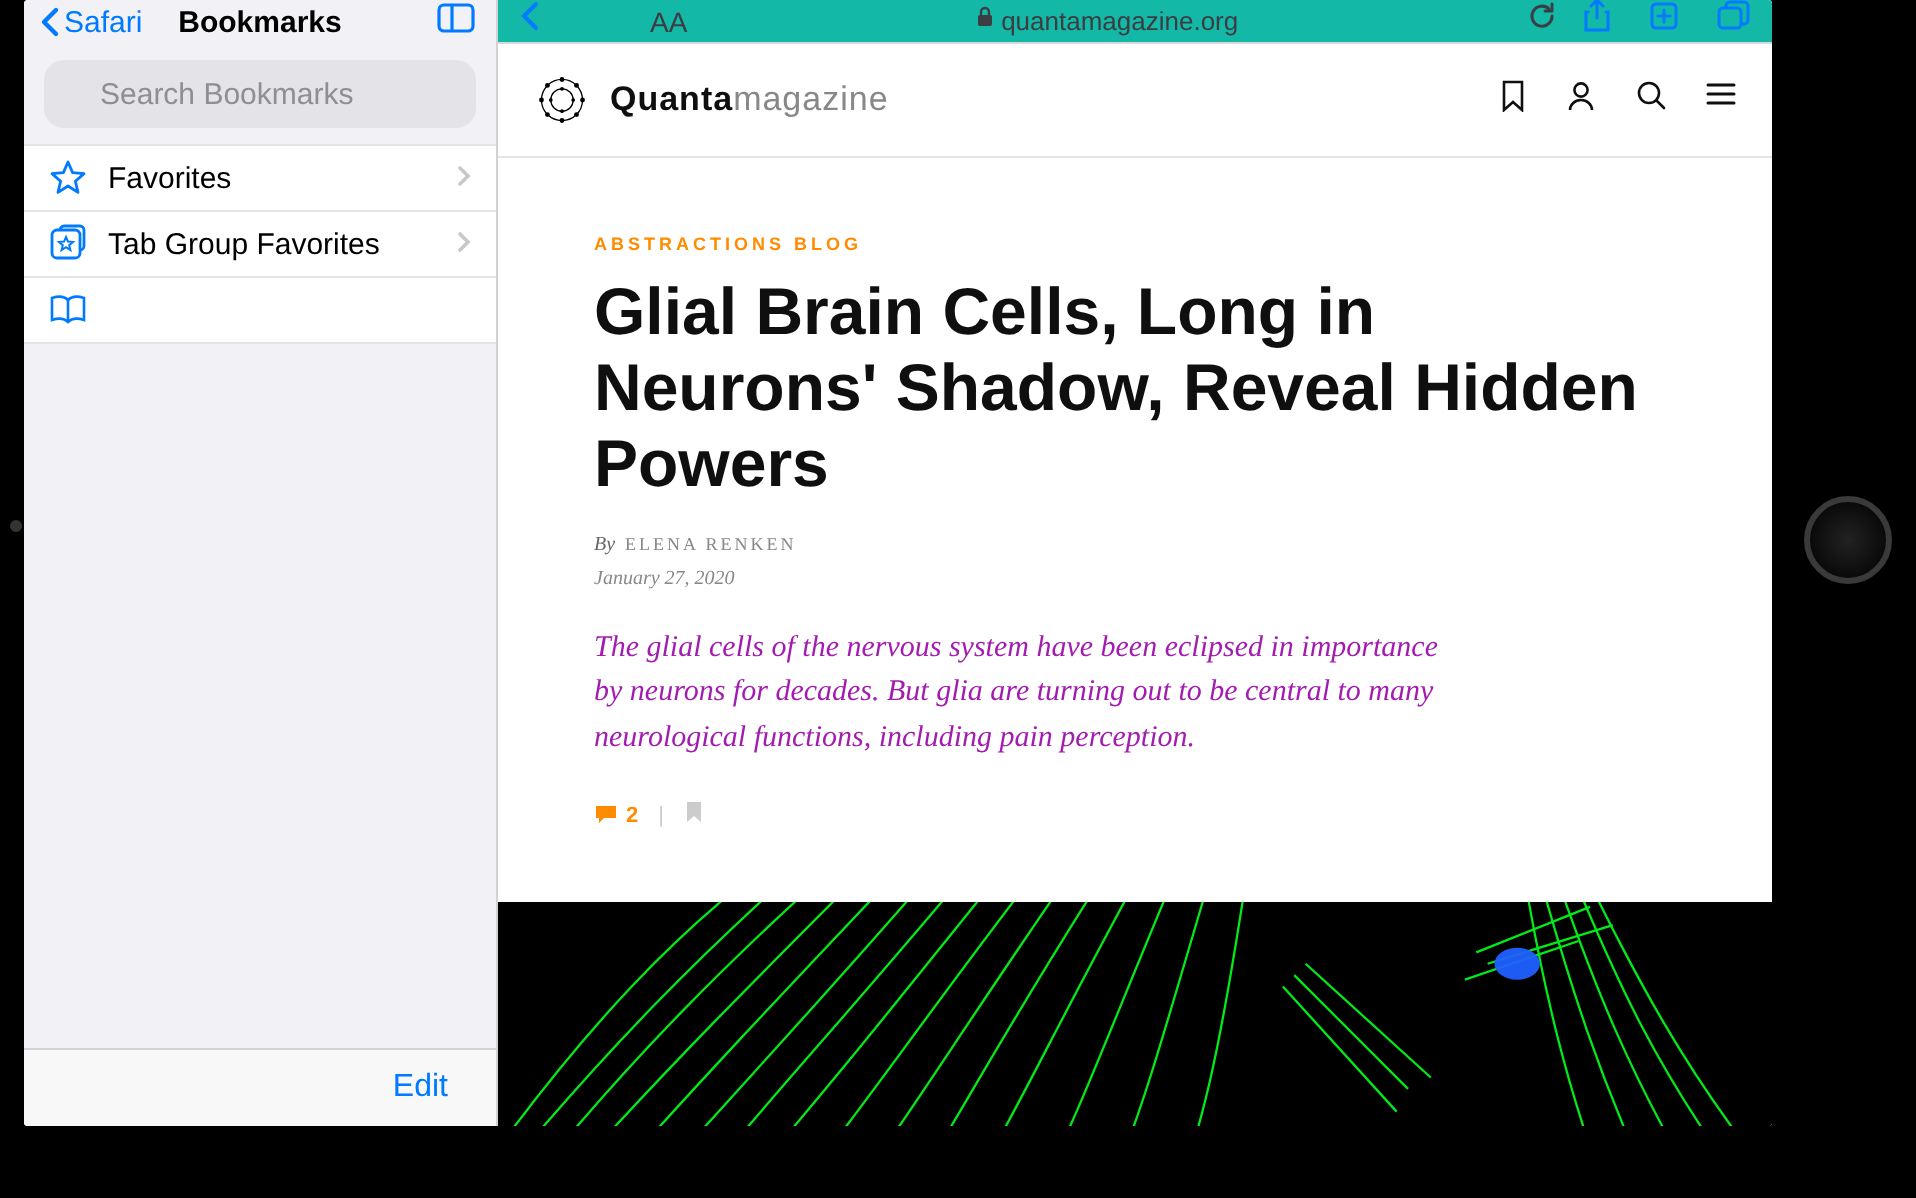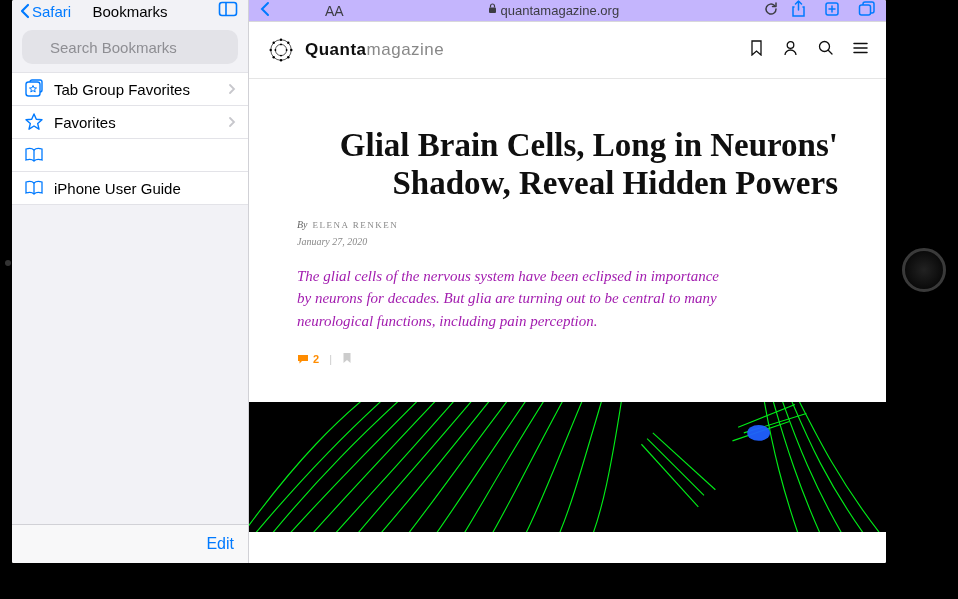--- a/index.html
+++ b/index.html
@@ -62,21 +62,21 @@
     .back-link {
       color: #007aff;
       font-size: 15px;
       display: flex;
       align-items: center;
       gap: 2px;
       position: absolute;
       left: 8px;
     }
     .header-title {
-      font-weight: 400;
+      font-weight: 700;
       font-size: 15px;
       text-align: center;
       flex: 1;
     }
     .new-folder-icon {
       position: absolute;
       right: 10px;
       color: #007aff;
     }
     .search-wrap {
@@ -118,41 +118,41 @@
     .bookmark-item .icon-slot {
       width: 20px;
       display: flex;
       justify-content: center;
       color: #007aff;
     }
     .bookmark-item .label { flex: 1; }
     .chevron { color: #c7c7cc; }
     .sidebar-footer {
       margin-top: auto;
-      padding: 10px 14px;
+      padding: 10px 24px;
       text-align: right;
       color: #007aff;
       font-size: 16px;
       border-top: 1px solid #d1d1d6;
       background: #f8f8f9;
     }
     
     .content {
       flex: 1;
       display: flex;
       flex-direction: column;
       background: #f7f7f7;
     }
     .browser-chrome {
       height: 22px;
       display: flex;
       align-items: center;
       padding: 0 10px;
       gap: 12px;
-      background: #c4b5fd;
+      background: #14b8a6;
       border-bottom: 1px solid #d8d8da;
     }
     .chrome-back { color: #007aff; }
     .chrome-spacer-left { width: 30px; }
     .aa-btn {
       color: #3c3c43;
       font-size: 14px;
       font-weight: 500;
     }
     .url-bar {
@@ -211,27 +211,26 @@
       overflow: hidden;
     }
     .category {
       font-size: 9px;
       letter-spacing: 2px;
       color: #ff8c00;
       font-weight: 700;
       text-transform: uppercase;
     }
     .article h1 {
-      font-family: Liberation Serif, serif;
+      font-family: Liberation Sans, sans-serif;
       font-size: 33px;
       font-weight: 900;
       margin-top: 10px;
       line-height: 1.15;
       color: #0f0f0f;
-      text-align: right;
     }
     .byline {
       margin-top: 16px;
       font-size: 10px;
       font-style: italic;
       font-family: Georgia, serif;
       color: #666;
     }
     .byline .author {
       letter-spacing: 1.5px;
@@ -313,61 +312,52 @@
               <path d="M2 7 a4 4 0 0 0 8 0" stroke="#8e8e93" stroke-width="1.2" fill="none"></path>
               <line x1="6" y1="11" x2="6" y2="14" stroke="#8e8e93" stroke-width="1.2"></line>
               <line x1="3.5" y1="14" x2="8.5" y2="14" stroke="#8e8e93" stroke-width="1.2"></line>
             </svg>
         </div>
       </div>
       <div class="bookmark-list">
         <div class="bookmark-item">
           <span class="icon-slot">
             <svg width="20" height="20" viewBox="0 0 20 20">
+                <path d="M10 2 L12.3 7.3 L18 7.8 L13.7 11.6 L15 17.2 L10 14 L5 17.2 L6.3 11.6 L2 7.8 L7.7 7.3 Z" stroke="#007aff" stroke-width="1.4" fill="none" stroke-linejoin="round"></path>
+              </svg>
+          </span>
+          <span class="label">Favorites</span>
+          <span class="chevron">
+            <svg width="8" height="12" viewBox="0 0 8 12">
+                <path d="M2 2 L6 6 L2 10" stroke="#c7c7cc" stroke-width="1.8" fill="none" stroke-linecap="round"></path>
+              </svg>
+          </span>
+        </div>
+        <div class="bookmark-item">
+          <span class="icon-slot">
+            <svg width="20" height="20" viewBox="0 0 20 20">
                 <rect x="2" y="3" width="14" height="14" rx="2.5" stroke="#007aff" stroke-width="1.4" fill="none"></rect>
                 <path d="M6 3 a2 2 0 0 1 2 -2 h8 a2 2 0 0 1 2 2 v8 a2 2 0 0 1 -2 2" stroke="#007aff" stroke-width="1.4" fill="none"></path>
                 <path d="M9 6.5 L10 8.8 L12.5 9 L10.6 10.6 L11.2 13 L9 11.6 L6.8 13 L7.4 10.6 L5.5 9 L8 8.8 Z" stroke="#007aff" stroke-width="1" fill="none"></path>
               </svg>
           </span>
           <span class="label">Tab Group Favorites</span>
-          <span class="chevron">
-            <svg width="8" height="12" viewBox="0 0 8 12">
-                <path d="M2 2 L6 6 L2 10" stroke="#c7c7cc" stroke-width="1.8" fill="none" stroke-linecap="round"></path>
-              </svg>
-          </span>
-        </div>
-        <div class="bookmark-item">
-          <span class="icon-slot">
-            <svg width="20" height="20" viewBox="0 0 20 20">
-                <path d="M10 2 L12.3 7.3 L18 7.8 L13.7 11.6 L15 17.2 L10 14 L5 17.2 L6.3 11.6 L2 7.8 L7.7 7.3 Z" stroke="#007aff" stroke-width="1.4" fill="none" stroke-linejoin="round"></path>
-              </svg>
-          </span>
-          <span class="label">Favorites</span>
           <span class="chevron">
             <svg width="8" height="12" viewBox="0 0 8 12">
                 <path d="M2 2 L6 6 L2 10" stroke="#c7c7cc" stroke-width="1.8" fill="none" stroke-linecap="round"></path>
               </svg>
           </span>
         </div>
         <div class="bookmark-item">
           <span class="icon-slot">
             <svg width="20" height="16" viewBox="0 0 20 16">
                 <path d="M2 2 C 5 1, 8 1, 10 3 C 12 1, 15 1, 18 2 V 13 C 15 12, 12 12, 10 14 C 8 12, 5 12, 2 13 Z" stroke="#007aff" stroke-width="1.3" fill="none"></path>
                 <line x1="10" y1="3" x2="10" y2="14" stroke="#007aff" stroke-width="1.3"></line>
               </svg>
           </span>
-        </div>
-        <div class="bookmark-item">
-          <span class="icon-slot">
-            <svg width="20" height="16" viewBox="0 0 20 16">
-                <path d="M2 2 C 5 1, 8 1, 10 3 C 12 1, 15 1, 18 2 V 13 C 15 12, 12 12, 10 14 C 8 12, 5 12, 2 13 Z" stroke="#007aff" stroke-width="1.3" fill="none"></path>
-                <line x1="10" y1="3" x2="10" y2="14" stroke="#007aff" stroke-width="1.3"></line>
-              </svg>
-          </span>
-          <span class="label">iPhone User Guide</span>
         </div>
       </div>
       <div class="sidebar-footer">Edit</div>
     </div>
 
     <div class="content">
       <div class="browser-chrome">
         <span class="chrome-back">
           <svg width="12" height="18" viewBox="0 0 12 18">
               <path d="M9 3 L3 9 L9 15" stroke="#007aff" stroke-width="2" fill="none" stroke-linecap="round"></path>
@@ -458,20 +448,21 @@
             <svg width="15" height="12" viewBox="0 0 15 12">
                 <line x1="1" y1="1.5" x2="14" y2="1.5" stroke="#0f0f0f" stroke-width="1.5" stroke-linecap="round"></line>
                 <line x1="1" y1="6" x2="14" y2="6" stroke="#0f0f0f" stroke-width="1.5" stroke-linecap="round"></line>
                 <line x1="1" y1="10.5" x2="14" y2="10.5" stroke="#0f0f0f" stroke-width="1.5" stroke-linecap="round"></line>
               </svg>
           </span>
         </div>
       </div>
 
       <div class="article">
+        <div class="category">ABSTRACTIONS BLOG</div>
         <h1>Glial Brain Cells, Long in Neurons' Shadow, Reveal Hidden Powers</h1>
         <div class="byline">
           <span>By</span>
           &nbsp;<span class="author">ELENA RENKEN</span>
         </div>
         <div class="date">January 27, 2020</div>
         <div class="lede">The glial cells of the nervous system have been eclipsed in importance by neurons for decades. But glia are turning out to be central to many neurological functions, including pain perception.</div>
         <div class="meta-row">
           <span class="comment-badge">
             <svg width="12" height="11" viewBox="0 0 12 11">

